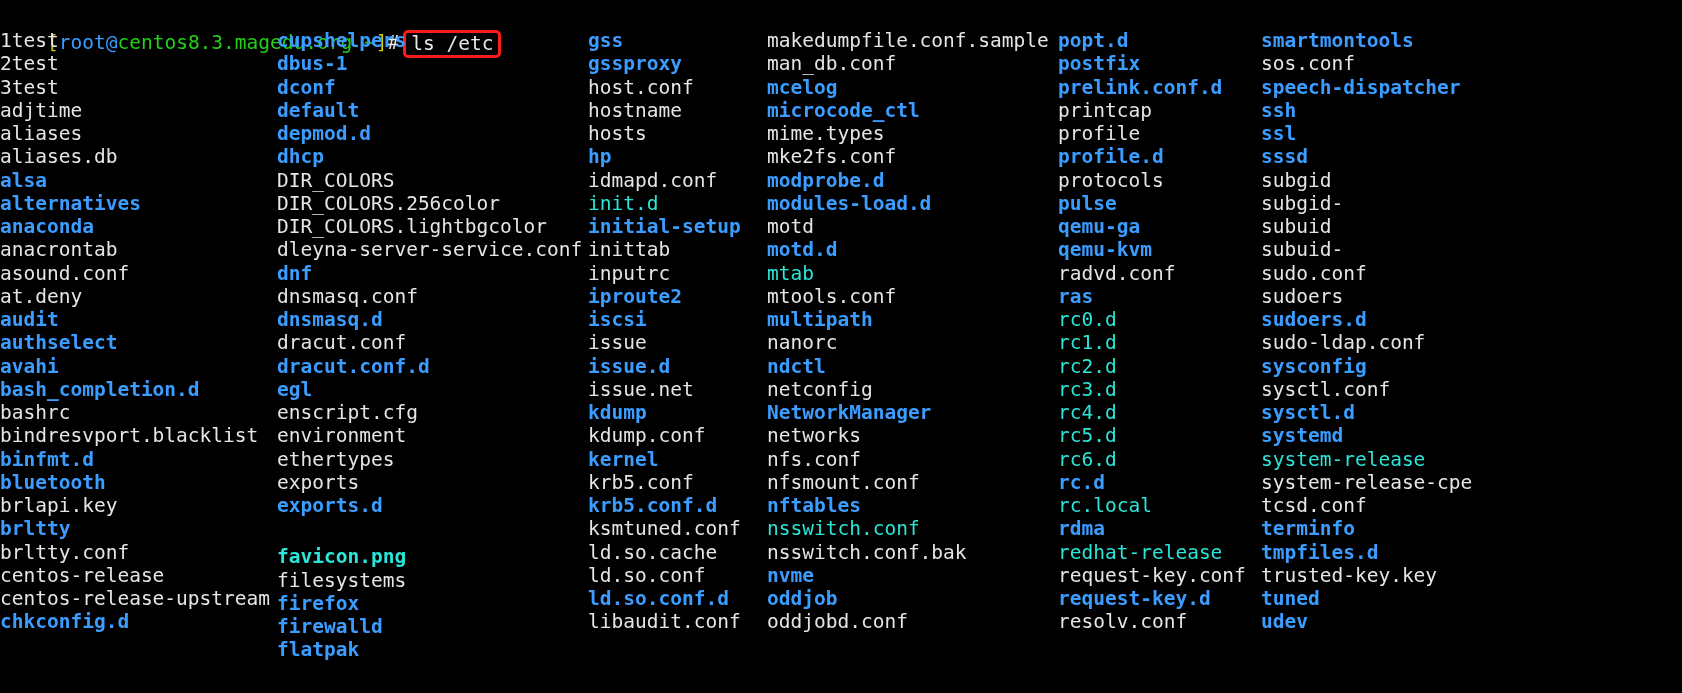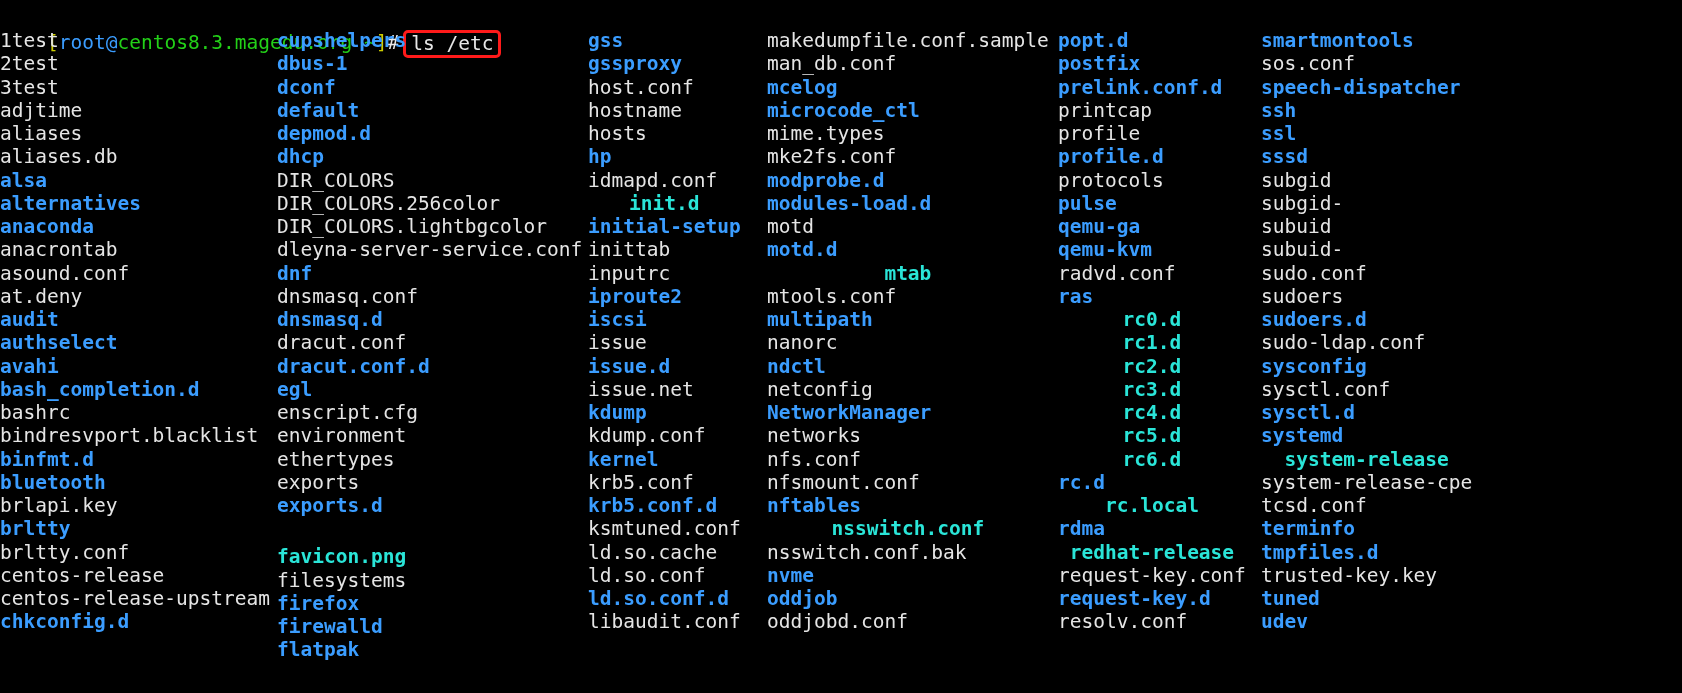--- a/index.html
+++ b/index.html
@@ -64,21 +64,21 @@
     line-height: 23.25px;
   }
   .entry {
     display: block;
     height: 23.25px;
     white-space: pre;
   }
   
   .t-file { color: #e5e5e5; font-weight: normal; }
   .t-dir  { color: #3b9dff; font-weight: bold; }
-  .t-link { color: #2ae5d8; font-weight: bold; text-align: center; }
+  .t-link { color: #2ae5d8; font-weight: normal; }
   .t-img  { color: #2ae5d8; font-weight: bold; margin-top: 28px; }
 </style>
 </head>
 <body>
 
 <div id="terminal">
 
   <div class="prompt-line">
     <span class="brk">[</span><span class="user">root</span><span class="at">@</span><span class="host">centos8.3.magedu.org</span><span class="host"> </span><span class="tilde">~</span><span class="brk">]</span><span class="hash">#</span><span class="cmd-box">ls /etc</span>
   </div>

